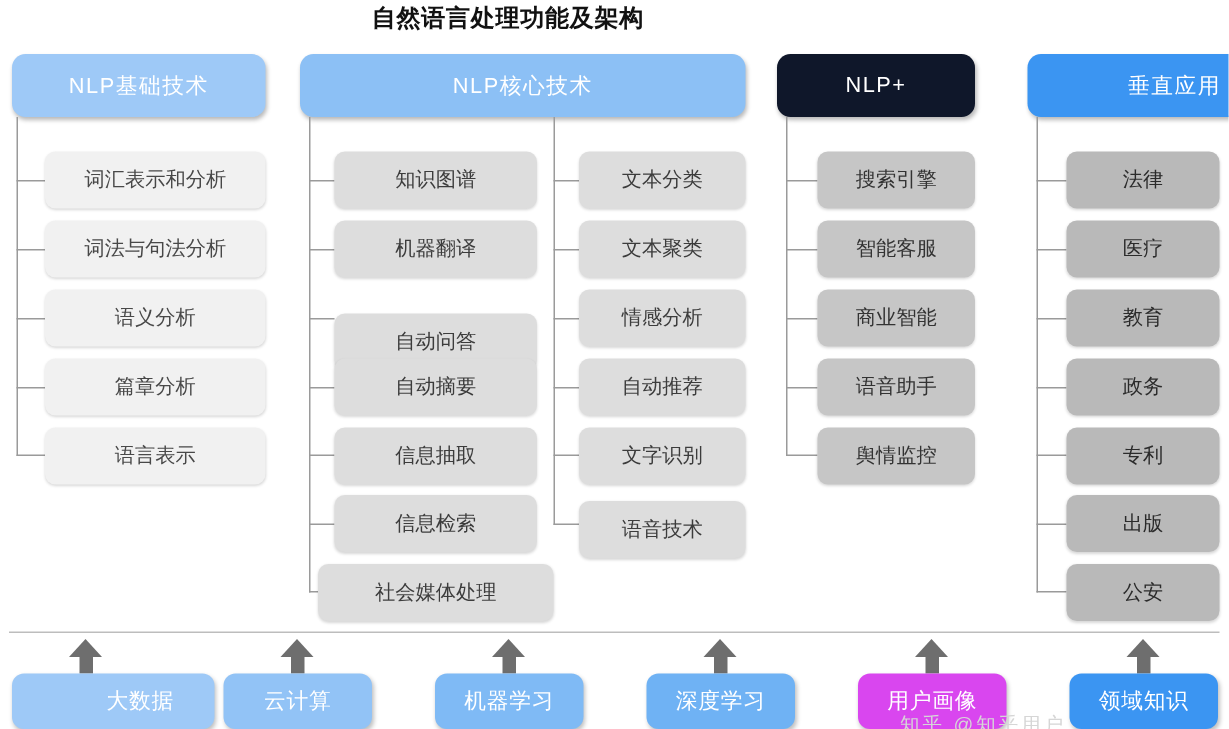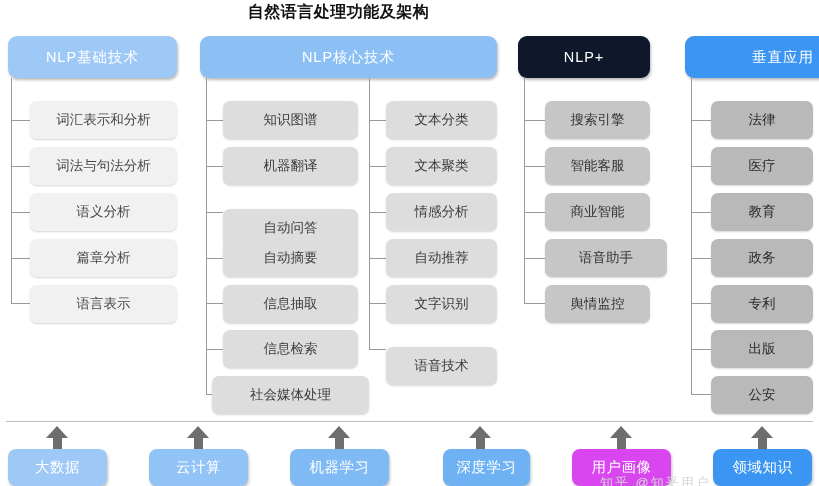--- a/index.html
+++ b/index.html
@@ -48,21 +48,21 @@
   .arrow .shaft{position:absolute;background:#6e6e6e;width:9px;height:13px;left:-4.5px;top:8px;}
   .arrow .head{position:absolute;left:-11px;top:-2px;width:0;height:0;
     border-left:11px solid transparent;border-right:11px solid transparent;border-bottom:12px solid #6e6e6e;}
 
   .base{
     position:absolute;border-radius:8px;color:#ffffff;
     display:flex;align-items:center;justify-content:center;
     font-size:14.5px;letter-spacing:0.5px;
     box-shadow:1px 2px 3px rgba(0,0,0,0.25);
   }
-  .base.b1{background:#9ec9f7;}
+  .base.b1{background:#9ec9f7;padding-left:36px;}
   .base.b2{background:#92c3f6;}
   .base.b3{background:#7fbaf5;}
   .base.b4{background:#6fb2f4;}
   .base.b5{background:#d946ef;}
   .base.b6{background:#3b95f2;}
 
   .watermark{
     position:absolute;left:600px;top:474px;width:219px;height:14px;
     font-size:13px;color:#d6d6d6;letter-spacing:2px;overflow:hidden;
     white-space:nowrap;
@@ -119,37 +119,37 @@
     <div class="stub" style="left:369px;top:212px;width:17px;"></div>
     <div class="stub" style="left:369px;top:258px;width:17px;"></div>
     <div class="stub" style="left:369px;top:303px;width:17px;"></div>
     <div class="stub" style="left:369px;top:349px;width:17px;"></div>
 
     <div class="node g2" style="left:386px;top:101px;width:111px;height:38px;">文本分类</div>
     <div class="node g2" style="left:386px;top:147px;width:111px;height:38px;">文本聚类</div>
     <div class="node g2" style="left:386px;top:193px;width:111px;height:38px;">情感分析</div>
     <div class="node g2" style="left:386px;top:239px;width:111px;height:38px;">自动推荐</div>
     <div class="node g2" style="left:386px;top:285px;width:111px;height:38px;">文字识别</div>
-    <div class="node g2" style="left:386px;top:347px;width:111px;height:38px;text-align:center;">语音技术</div>
+    <div class="node g2" style="left:386px;top:334px;width:111px;height:38px;text-align:center;">语音技术</div>
   </div>
 
   <div class="col">
     <div class="hdr h3" style="left:518px;top:36px;width:132px;height:42px;">NLP+</div>
 
     <div class="trunk" style="left:524px;top:78px;height:226px;"></div>
     <div class="stub" style="left:524px;top:120px;width:21px;"></div>
     <div class="stub" style="left:524px;top:166px;width:21px;"></div>
     <div class="stub" style="left:524px;top:212px;width:21px;"></div>
     <div class="stub" style="left:524px;top:258px;width:21px;"></div>
     <div class="stub" style="left:524px;top:303px;width:21px;"></div>
 
     <div class="node g3" style="left:545px;top:101px;width:105px;height:38px;">搜索引擎</div>
     <div class="node g3" style="left:545px;top:147px;width:105px;height:38px;">智能客服</div>
     <div class="node g3" style="left:545px;top:193px;width:105px;height:38px;">商业智能</div>
-    <div class="node g3" style="left:545px;top:239px;width:122px;height:38px;">语音助手</div>
+    <div class="node g3" style="left:545px;top:239px;width:105px;height:38px;">语音助手</div>
     <div class="node g3" style="left:545px;top:285px;width:105px;height:38px;">舆情监控</div>
   </div>
 
   <div class="col">
     <div class="hdr h4" style="left:685px;top:36px;width:132px;height:42px;padding-left:32px;">垂直应用</div>
 
     <div class="trunk" style="left:691px;top:78px;height:317px;"></div>
     <div class="stub" style="left:691px;top:120px;width:20px;"></div>
     <div class="stub" style="left:691px;top:166px;width:20px;"></div>
     <div class="stub" style="left:691px;top:212px;width:20px;"></div>
@@ -190,19 +190,19 @@
       <div class="shaft"></div>
   </div>
   <div class="arrow" style="left:762px;top:428px;">
     <div class="head"></div>
       <div class="shaft"></div>
   </div>
 
   <div class="base b1" style="left:8px;top:449px;width:99px;height:37px;">大数据</div>
   <div class="base b2" style="left:149px;top:449px;width:99px;height:37px;">云计算</div>
   <div class="base b3" style="left:290px;top:449px;width:99px;height:37px;">机器学习</div>
-  <div class="base b4" style="left:431px;top:449px;width:87px;height:37px;margin-left:12px;">深度学习</div>
+  <div class="base b4" style="left:431px;top:449px;width:99px;height:37px;">深度学习</div>
   <div class="base b5" style="left:572px;top:449px;width:99px;height:37px;">用户画像</div>
   <div class="base b6" style="left:713px;top:449px;width:99px;height:37px;">领域知识</div>
 
   <div class="watermark">知乎 @知乎用户</div>
 
 </div>
 
 </body></html>

